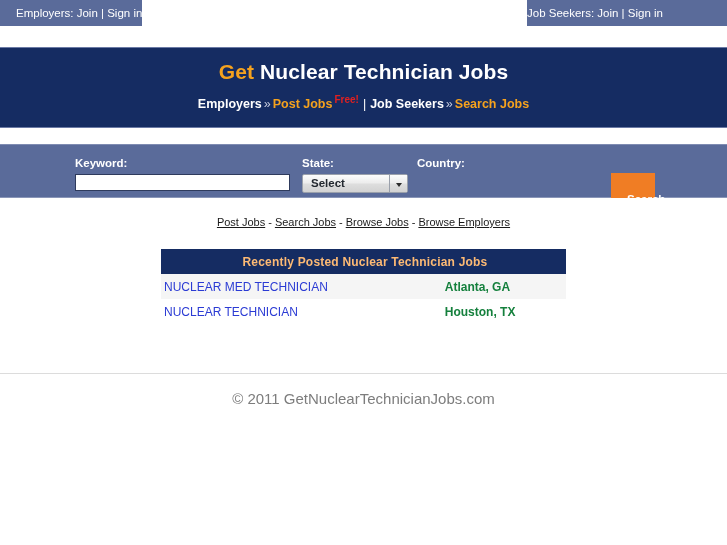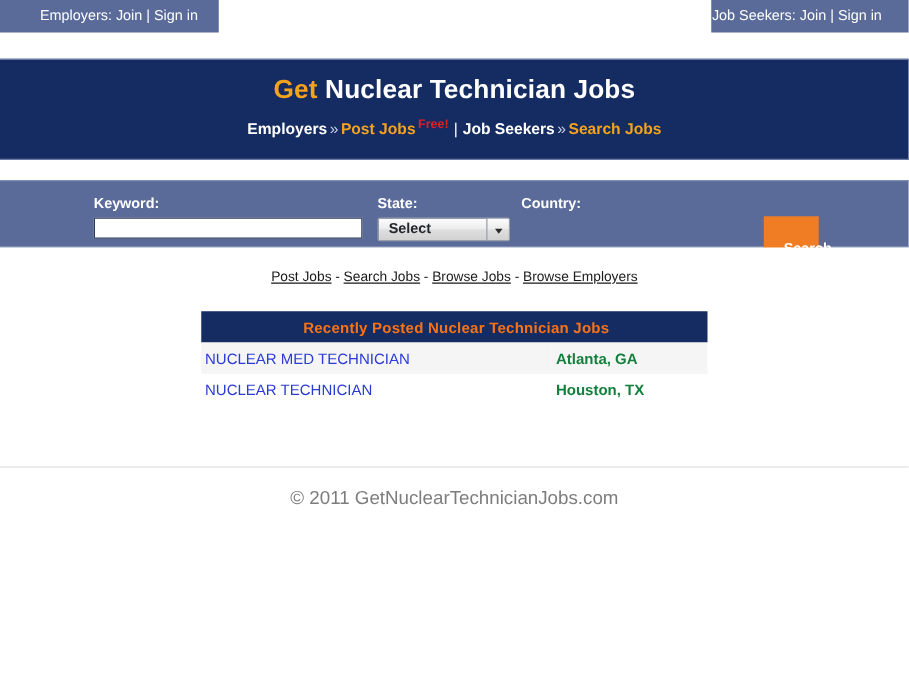--- a/index.html
+++ b/index.html
@@ -27,29 +27,29 @@
     top: 0;
     height: 26px;
     background: #5a6b9a;
     color: #ffffff;
     font-size: 11.5px;
     line-height: 26px;
     white-space: nowrap;
   }
   .top-tab-left {
     left: 0;
-    width: 175px;
+    width: 142px;
     text-align: left;
-    padding-left: 32px;
+    padding-left: 16px;
     box-sizing: border-box;
   }
   .top-tab-right {
     right: 0;
-    width: 158px;
-    text-align: center;
+    width: 200px;
+    text-align: left;
     padding-right: 21px;
     box-sizing: border-box;
   }
   .top-tab span.lnk {
     color: #ffffff;
   }
 
   
   .gap-white-1 { height: 21px; background: #ffffff; }
 
@@ -234,21 +234,21 @@
   }
   .quicklinks .dash { padding: 0 3px; text-decoration: none; }
 
   .jobs-table {
     width: 405px;
     margin: 21px auto 0 auto;
     border-collapse: collapse;
   }
   .jobs-title {
     background: #152c62;
-    color: #f97316;
+    color: #fdba74;
     font-size: 13px;
     font-weight: bold;
     text-align: center;
     height: 28px;
     letter-spacing: 0.2px;
   }
   .jobs-table td {
     font-size: 12px;
     height: 25px;
     padding: 0 0 0 3px;

